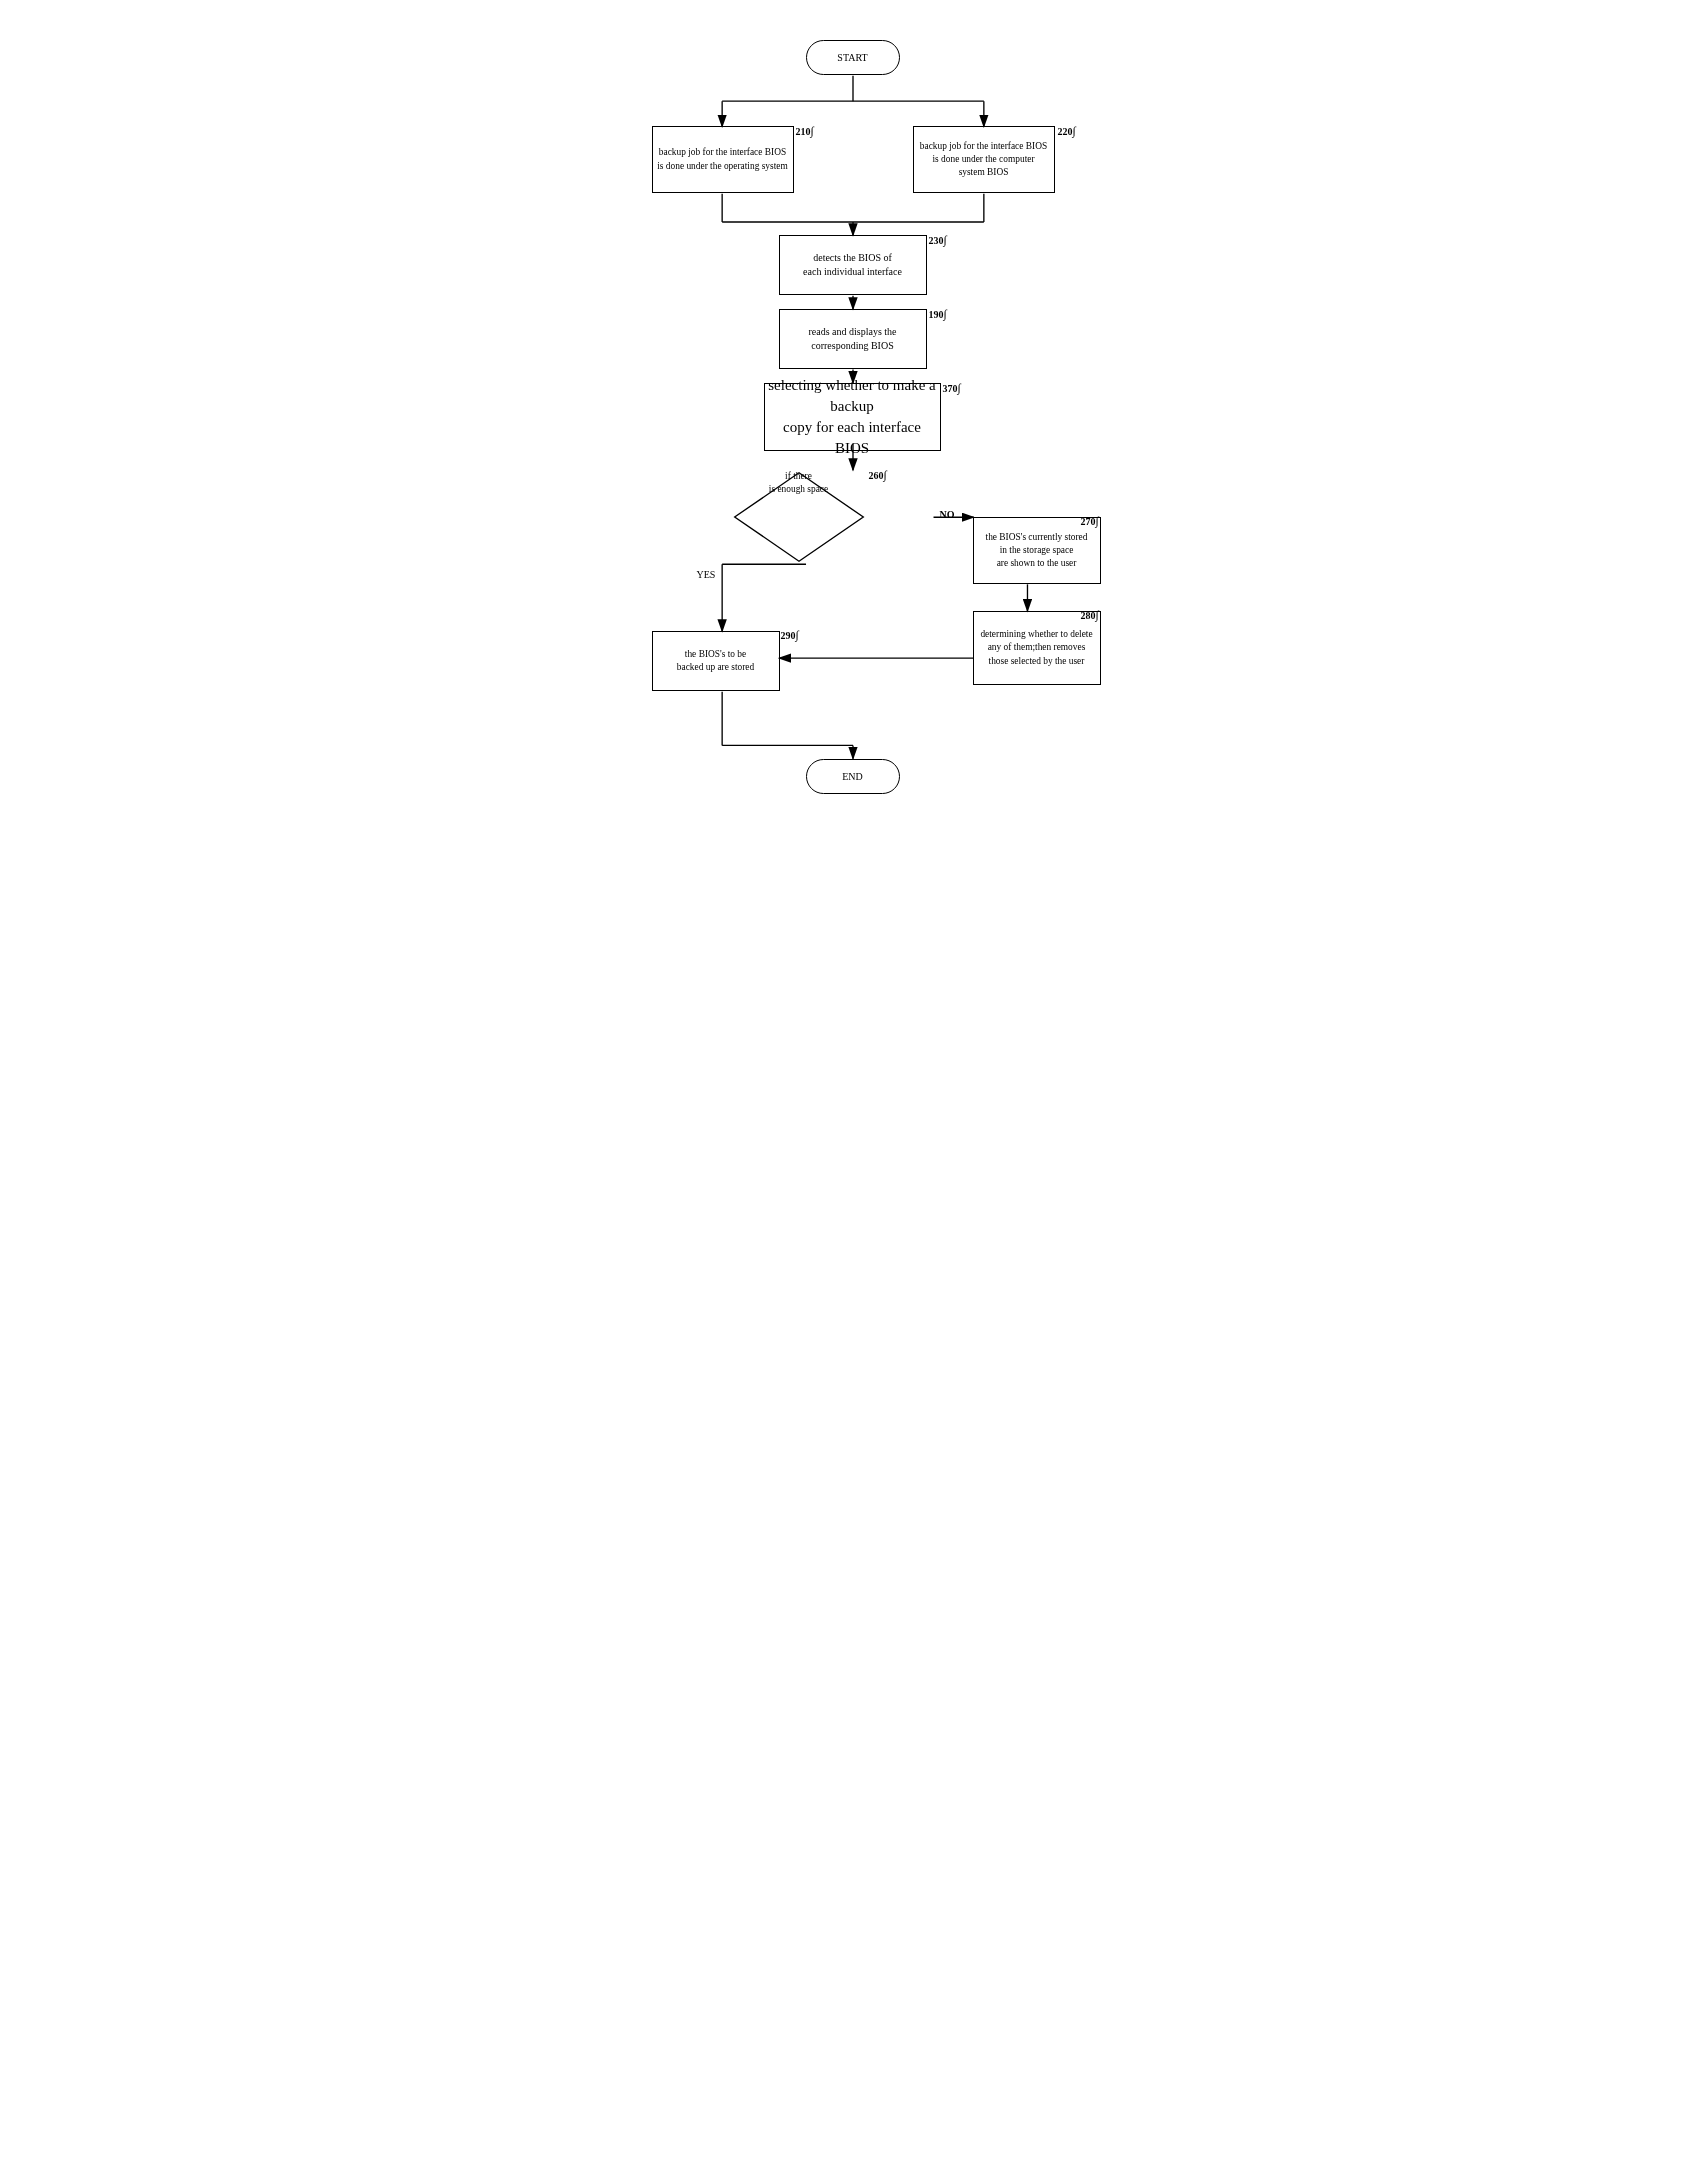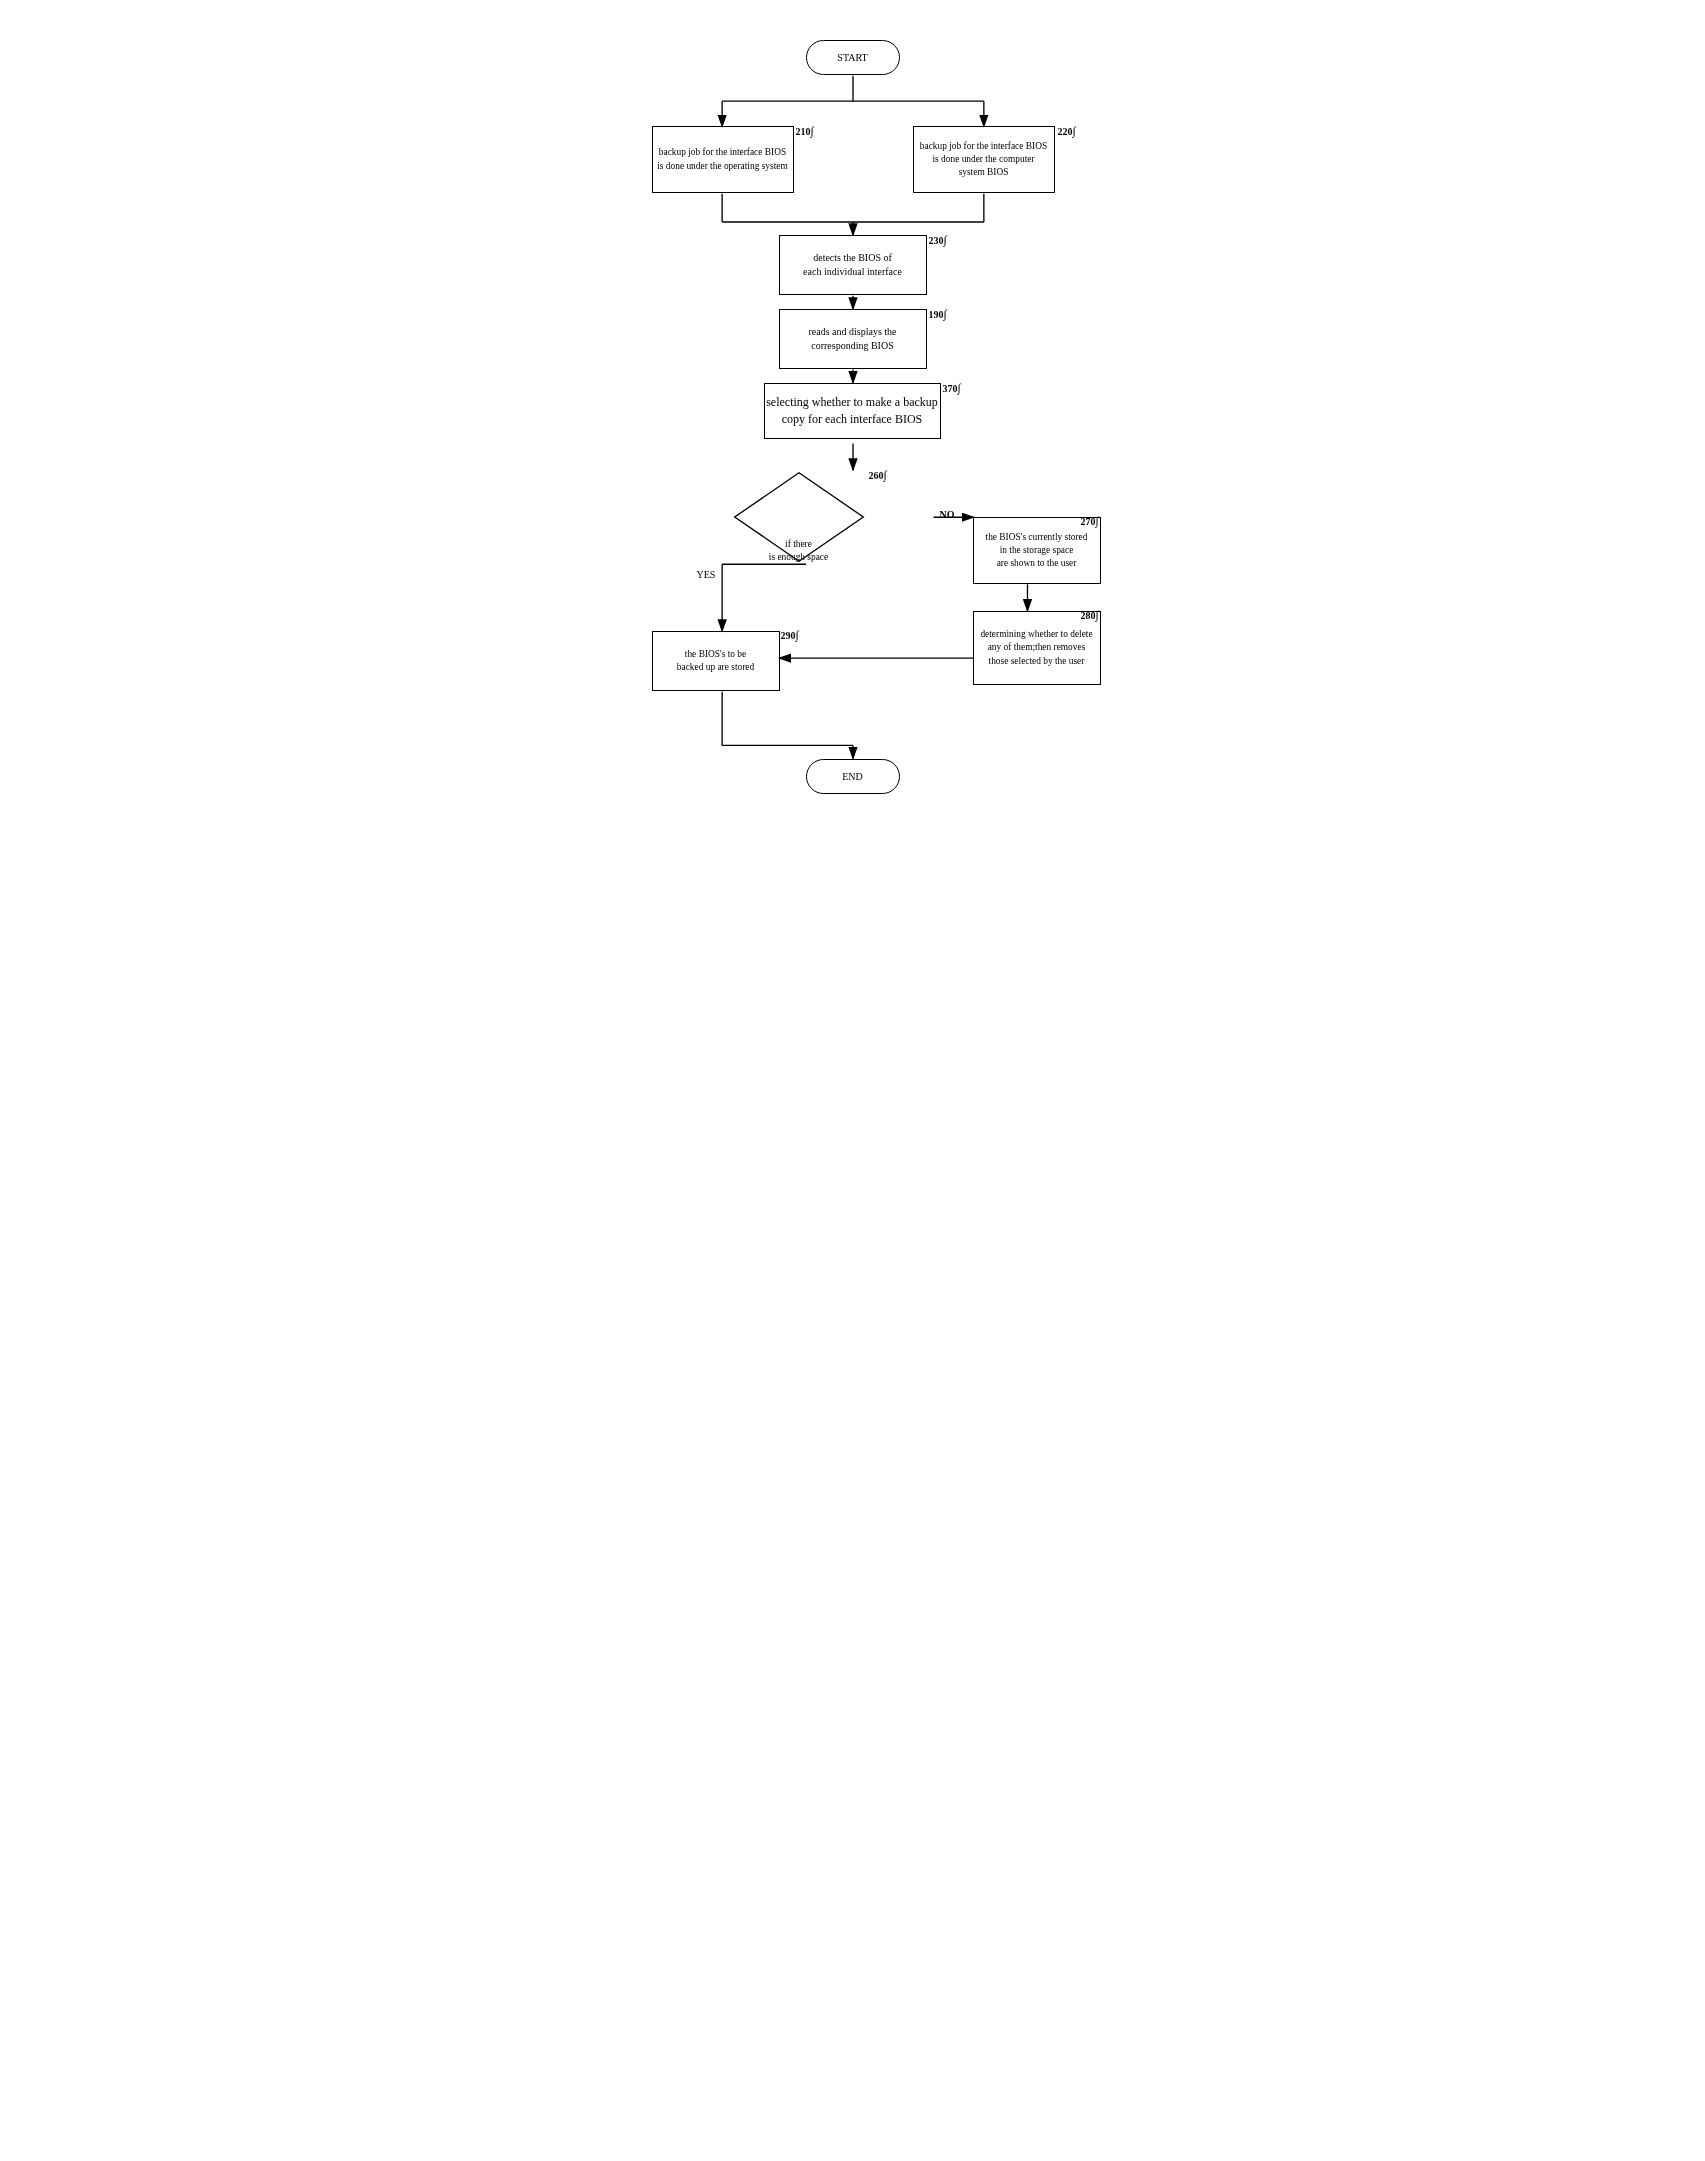--- a/index.html
+++ b/index.html
@@ -36,21 +36,21 @@
       border-radius: 0;
     }
     .diamond-container {
       position: absolute;
     }
     .diamond {
       width: 100%;
       height: 100%;
       position: relative;
       display: flex;
-      align-items: flex-end;
+      align-items: flex-start;
       justify-content: center;
     }
     .diamond svg {
       position: absolute;
       top: 0; left: 0;
       width: 100%; height: 100%;
     }
     .diamond-text {
       position: relative;
       z-index: 1;
@@ -156,21 +156,21 @@
   </div>
 
   <div class="shape rectangle" style="left:181px; top:282px; width:148px; height:60px; font-size:10px;">
     <span>reads and displays the<br>corresponding BIOS</span>
   </div>
 
   <div class="ref-num" style="left:331px; top:280px;">
     <span>190</span><span class="squiggle">∫</span>
   </div>
 
-  <div class="shape rectangle" style="left:166px; top:356px; width:177px; height:56px; font-size:12px;">
+  <div class="shape rectangle" style="left:166px; top:356px; width:177px; height:68px; font-size:15px;">
     <span>selecting whether to make a backup<br>copy for each interface BIOS</span>
   </div>
 
   <div class="ref-num" style="left:345px; top:354px;">
     <span>370</span><span class="squiggle">∫</span>
   </div>
 
   <div class="diamond-container shape" style="left:134px; top:443px; width:134px; height:94px;">
     <div class="diamond">
       <svg viewBox="0 0 200 140" xmlns="http://www.w3.org/2000/svg">

